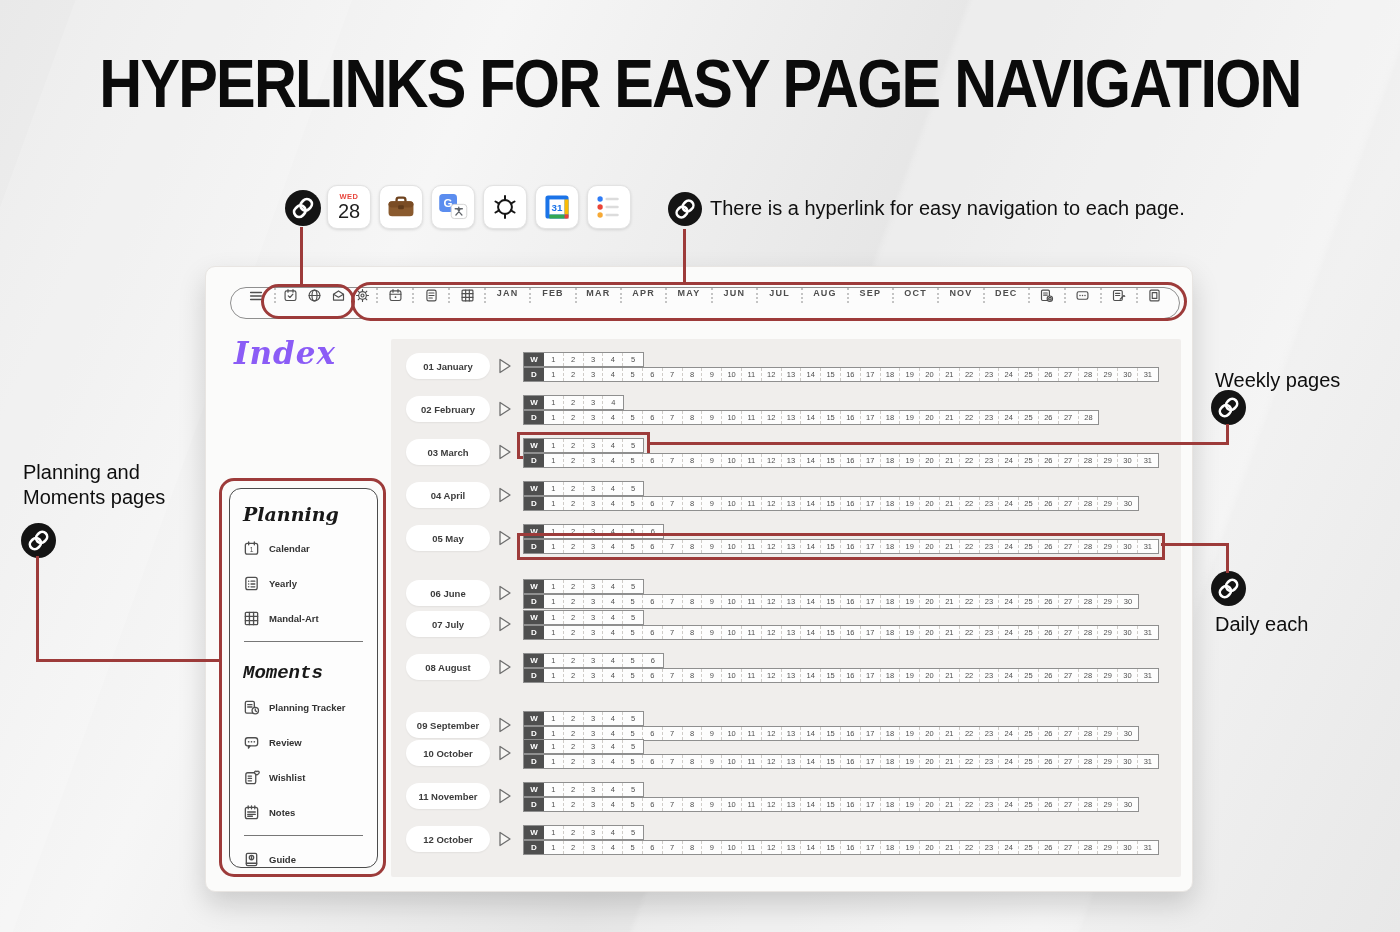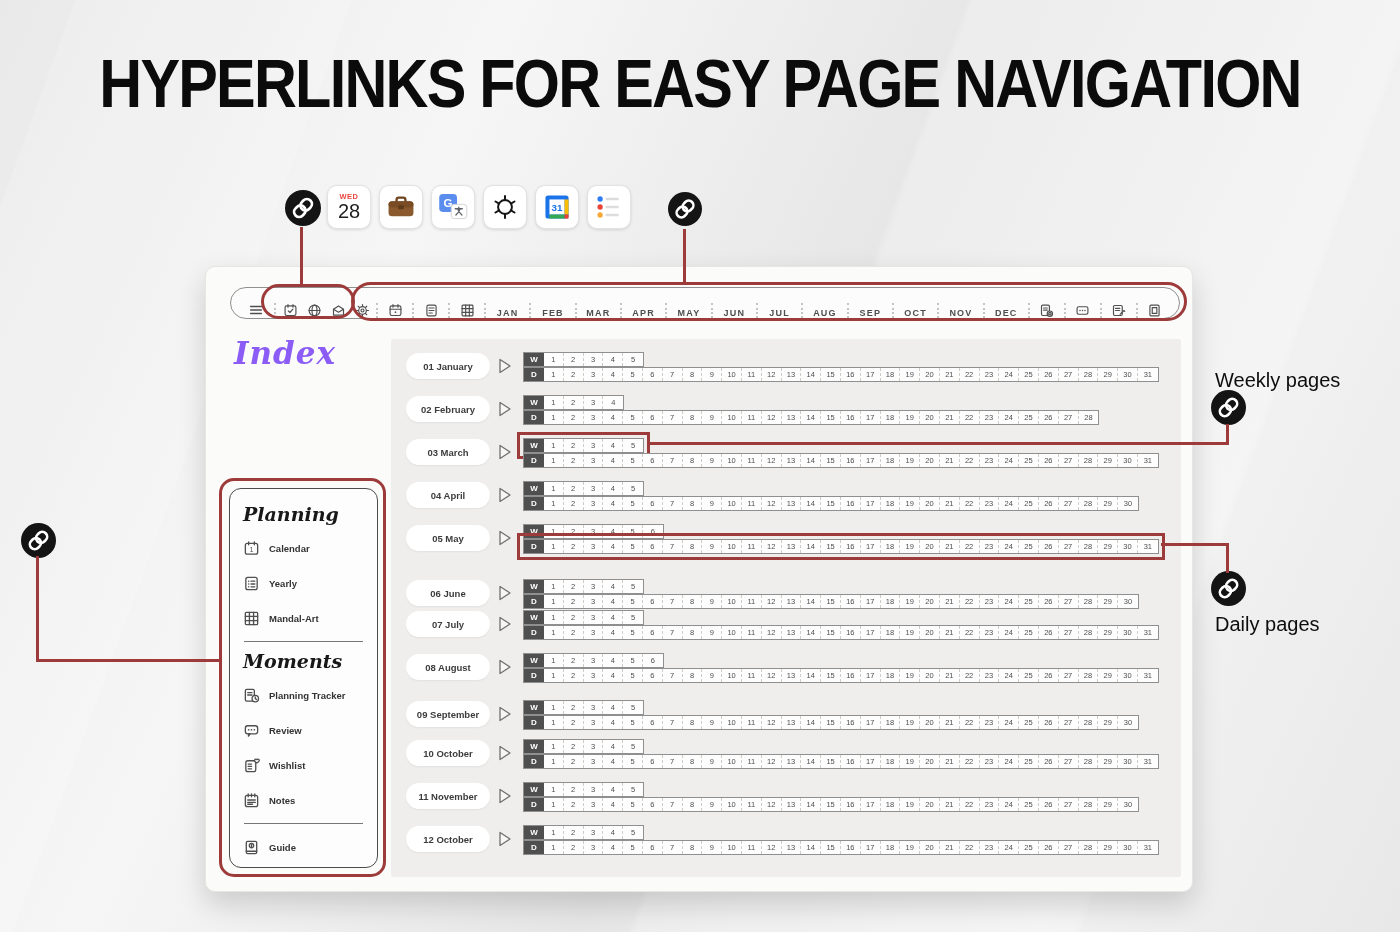--- a/index.html
+++ b/index.html
@@ -37,21 +37,21 @@
   .red-oval { border-radius:18px; }
   .red-rect { border-radius:20px; }
 
   
   .window { position:absolute; left:205px; top:266px; width:988px; height:626px;
     background:#fbfbfa; border-radius:10px; border:1px solid #e8e5e2;
     box-shadow:0 12px 28px rgba(0,0,0,.16); }
 
   .toolbar { position:absolute; left:24px; top:20px; width:950px; height:32px;
     border:1.5px solid #8f8f8f; border-radius:16px; background:#fcfcfc;
-    display:flex; align-items:flex-end; padding:0 9px; }
+    display:flex; align-items:flex-start; padding:0 9px; }
   .tb-sep { height:15px; border-left:2px dotted #c4c4c4; margin:0 2px; flex:none; }
   .tb-btn { flex:none; display:flex; align-items:center; justify-content:center; }
   .tb-btn.burger { width:32px; }
   .tb-btn.small { width:24px; }
   .tb-btn.mid { width:30px; }
   .tb-month { flex:1; text-align:center; font-size:9px; font-weight:600; letter-spacing:1.2px; color:#4d4d4d; cursor:default; }
   .tb-btn svg { display:block; }
 
   .index-title { position:absolute; left:28px; top:68px; font-family:"DejaVu Serif", serif;
     font-style:italic; font-weight:700; font-size:31px; color:#8b5cf6; letter-spacing:1px; }
@@ -76,21 +76,21 @@
 
   
   .sidebar { position:absolute; left:23px; top:221px; width:149px; height:380px; background:#fdfdfd;
     border:1.6px solid #4c4c4c; border-radius:12px; padding:12px 13px; }
   .section-title { font-family:"DejaVu Serif", serif; font-style:italic; font-weight:700;
     font-size:19px; color:#181818; margin:2px 0 6px; }
   .side-item { display:flex; align-items:center; gap:9px; height:35px; }
   .side-item svg { display:block; flex:none; }
   .side-label { font-size:9.5px; font-weight:700; color:#333; }
   .side-divider { border-top:1.2px solid #777; margin:5px 1px 6px; }
-  .moments-block .section-title { margin-top:8px; }
+  .moments-block .section-title { margin-top:20px;font-family:Liberation Mono, monospace; }
 
   
   .ann-text { position:absolute; font-size:20px; color:#0e0e0e; line-height:25px; }
 </style>
 </head>
 <body>
 
 <div class="stage">
   <div class="streak s1"></div>
   <div class="streak s2"></div>
@@ -185,23 +185,28 @@
           <circle cx="8" cy="9" r="3" fill="#2f7cf6"></circle>
           <rect x="14" y="7.5" width="15" height="3" rx="1.5" fill="#dcdcdc"></rect>
           <circle cx="8" cy="18" r="3" fill="#eb4436"></circle>
           <rect x="14" y="16.5" width="15" height="3" rx="1.5" fill="#dcdcdc"></rect>
           <circle cx="8" cy="27" r="3" fill="#f6a935"></circle>
           <rect x="14" y="25.5" width="15" height="3" rx="1.5" fill="#dcdcdc"></rect>
         </svg>
       </div>
     </div>
 
-
+  <div class="callout-text">There is a hyperlink for easy navigation to each page.</div>
+
+  <div class="ann-text" style="left:23px;top:460px;">
+    <div>Planning and</div>
+    <div>Moments pages</div>
+  </div>
   <div class="ann-text" style="left:1215px;top:368px;">Weekly pages</div>
-  <div class="ann-text" style="left:1215px;top:612px;">Daily pages</div>
+  <div class="ann-text" style="left:1215px;top:612px;">Daily each</div>
 
   <div class="window">
     <div class="toolbar" id="toolbar">
         <span class="tb-btn burger">
           <svg width="16" height="16" viewBox="0 0 18 18" fill="none" stroke="#4f4f4f" stroke-width="1.4" stroke-linecap="round" stroke-linejoin="round">
             <path d="M3 5h12M3 9h12M3 13h12" stroke-width="1.7"></path>
           </svg>
         </span>
         <span class="tb-sep"></span>
         <span class="tb-btn small">
@@ -700,21 +705,21 @@
               <span class="numcell">25</span>
               <span class="numcell">26</span>
               <span class="numcell">27</span>
               <span class="numcell">28</span>
               <span class="numcell">29</span>
               <span class="numcell">30</span>
               <span class="numcell">31</span>
             </div>
           </div>
         </div>
-        <div class="month-row" style="top: 361px;">
+        <div class="month-row" style="top: 372px;">
           <div class="month-pill">09 September</div>
           <span class="month-play"><svg width="18" height="18" viewBox="0 0 18 18">
               <polygon points="5,2.5 15,9 5,15.5" fill="#f7f6f4" stroke="#6f6f6f" stroke-width="1.3" stroke-linejoin="round"></polygon>
             </svg></span>
           <div class="wd">
             <div class="numrow w">
               <span class="hdrcell">W</span>
               <span class="numcell">1</span>
               <span class="numcell">2</span>
               <span class="numcell">3</span>

